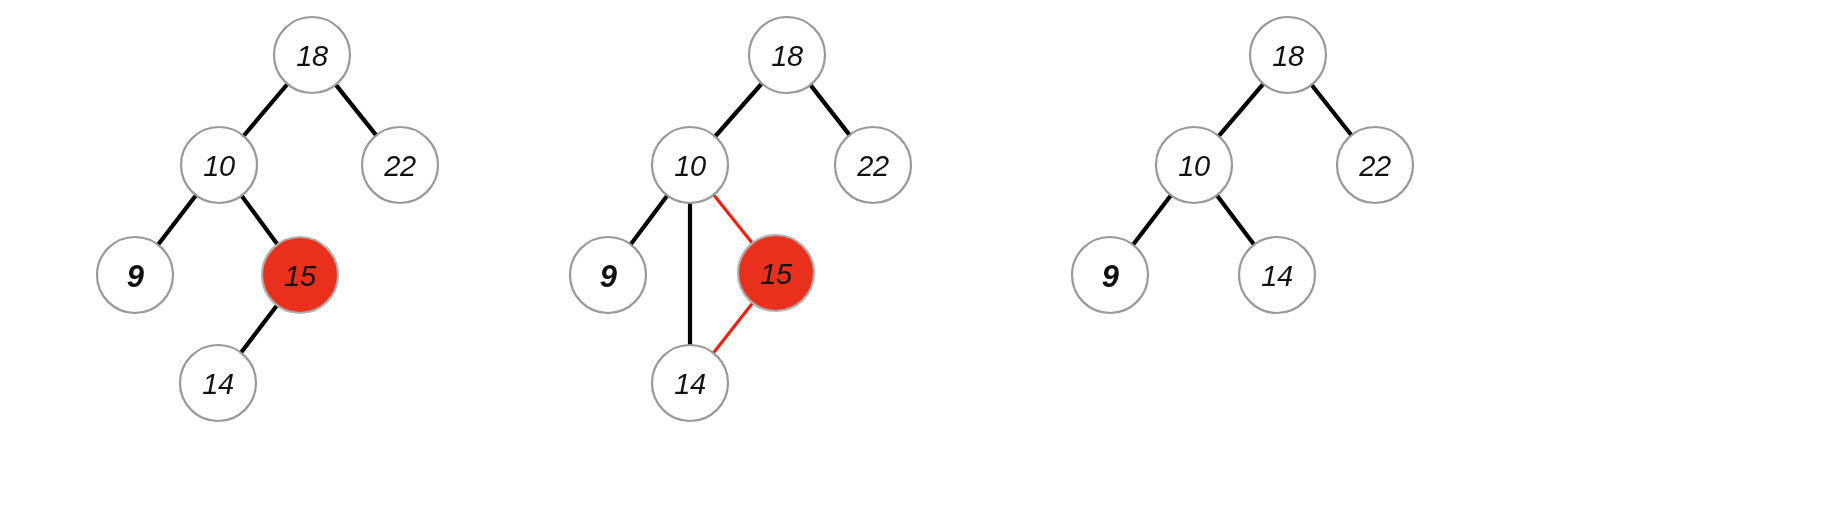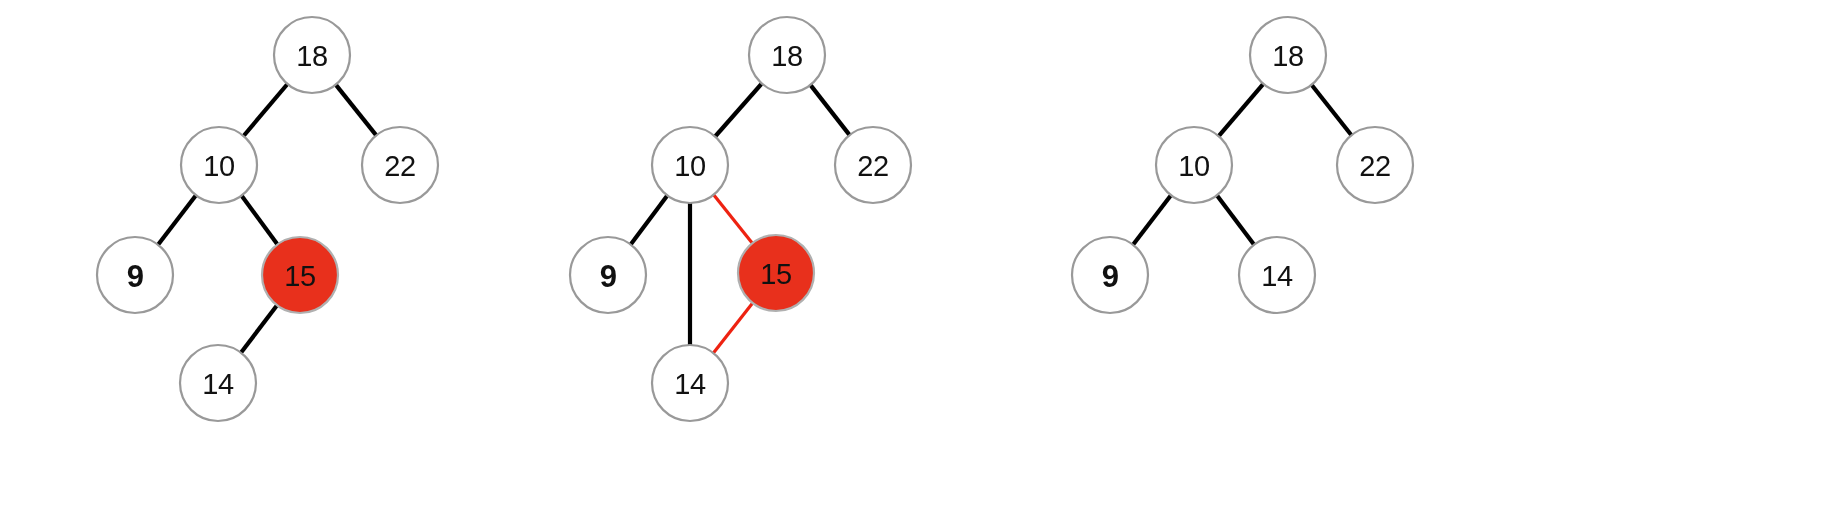--- a/index.html
+++ b/index.html
@@ -11,20 +11,21 @@
     width: 1836px;
     height: 522px;
     font-family: "Liberation Sans", sans-serif;
     overflow: hidden;
   }
   #stage {
     position: relative;
     width: 1457px;
     height: 522px;
     background: #ffffff;
+    font-style: italic;
   }
   .tree-panel {
     position: absolute;
     top: 0;
     height: 522px;
   }
   .tree-svg {
     position: absolute;
     left: 0;
     top: 0;

